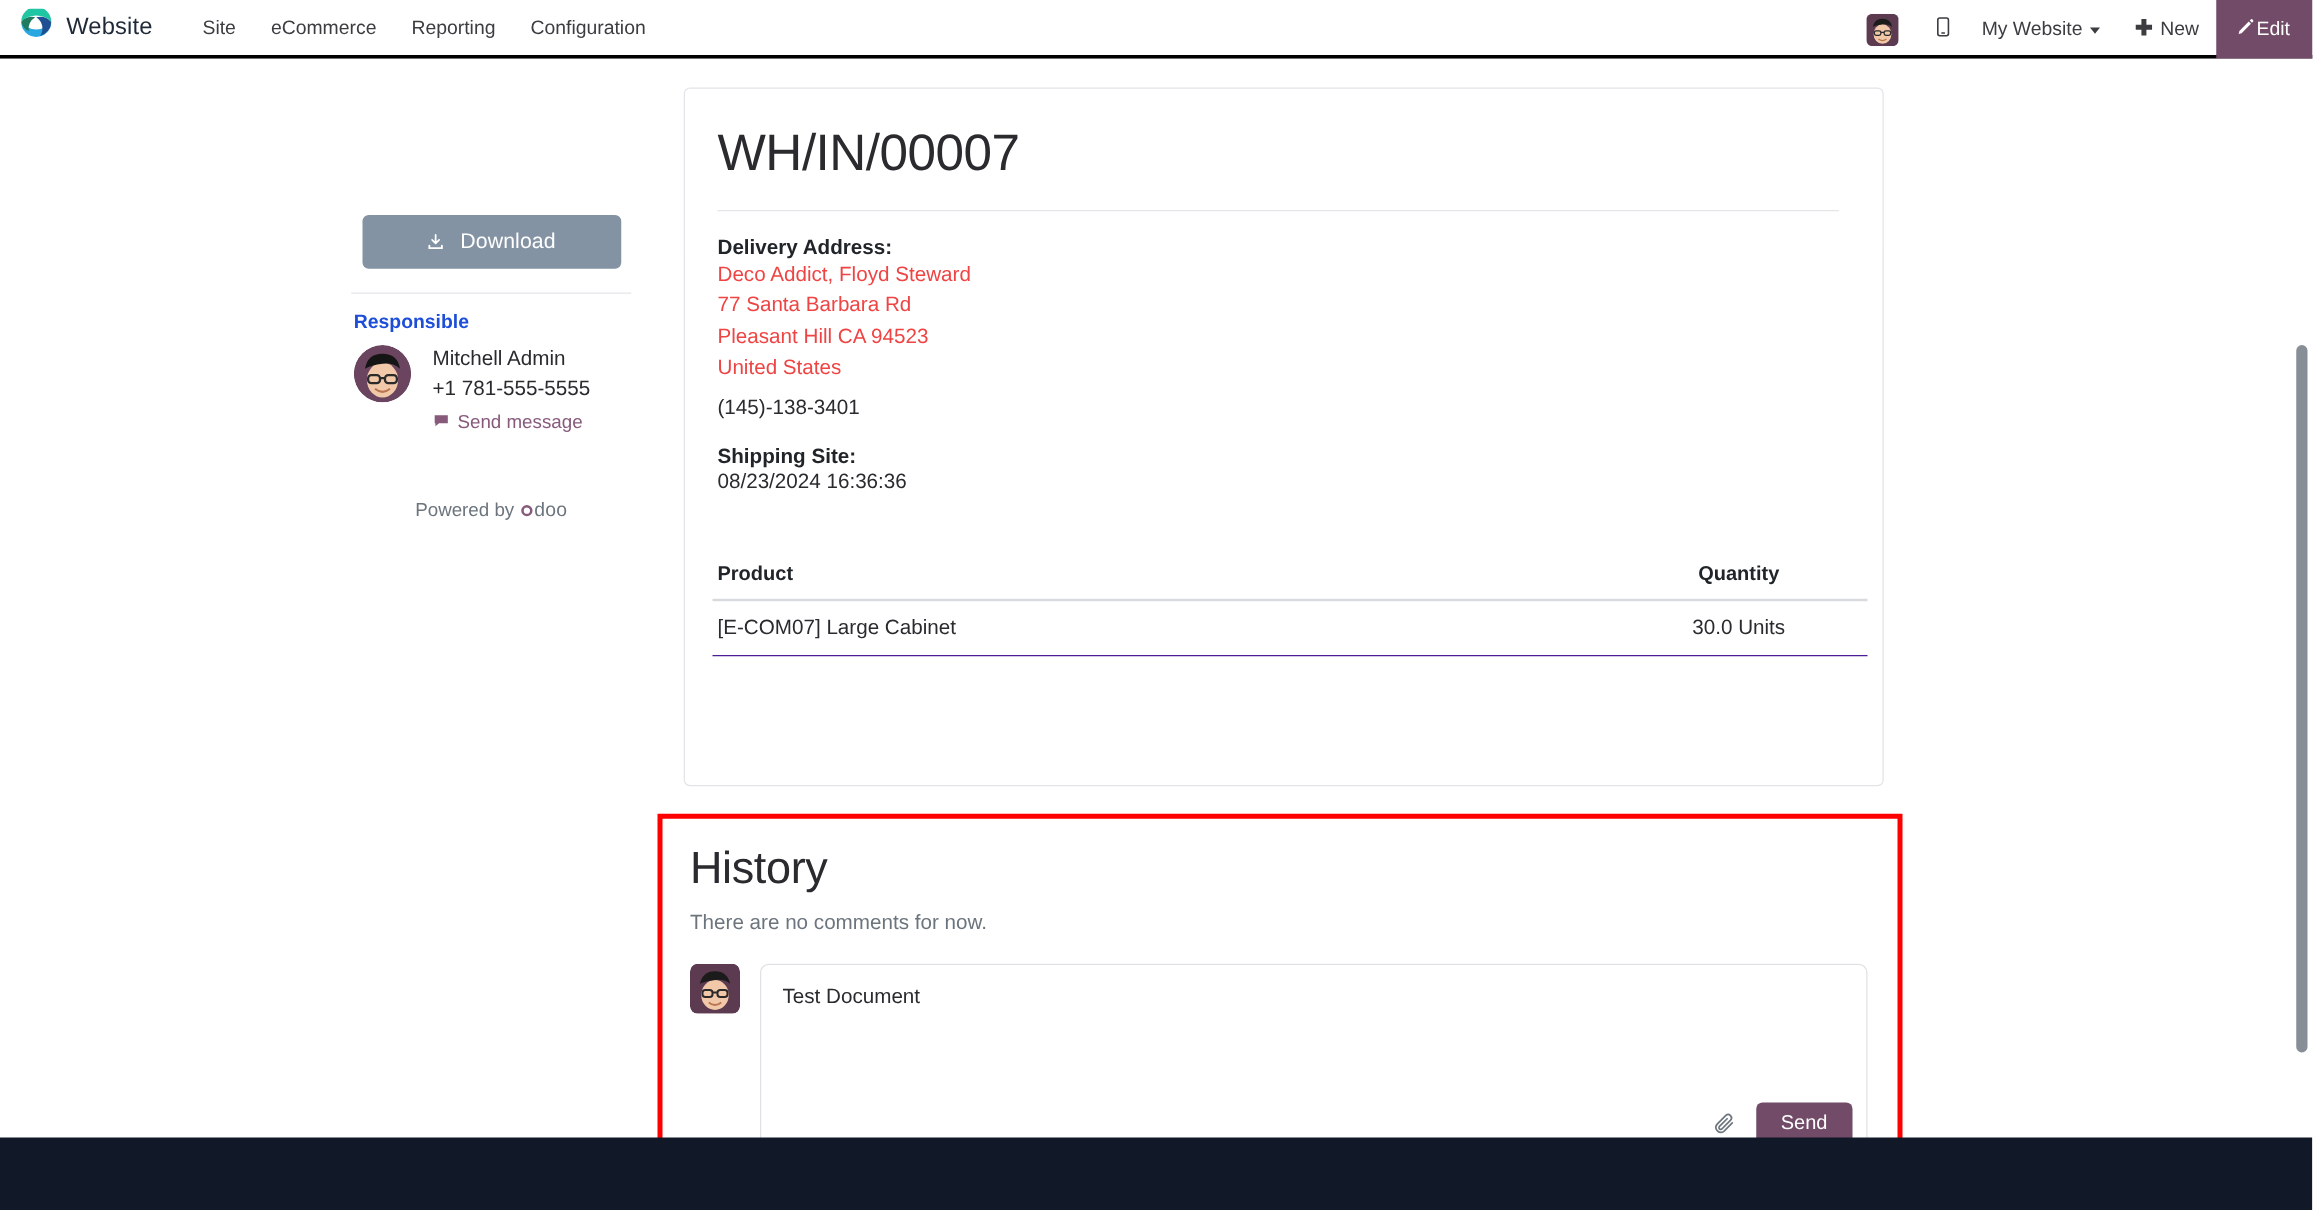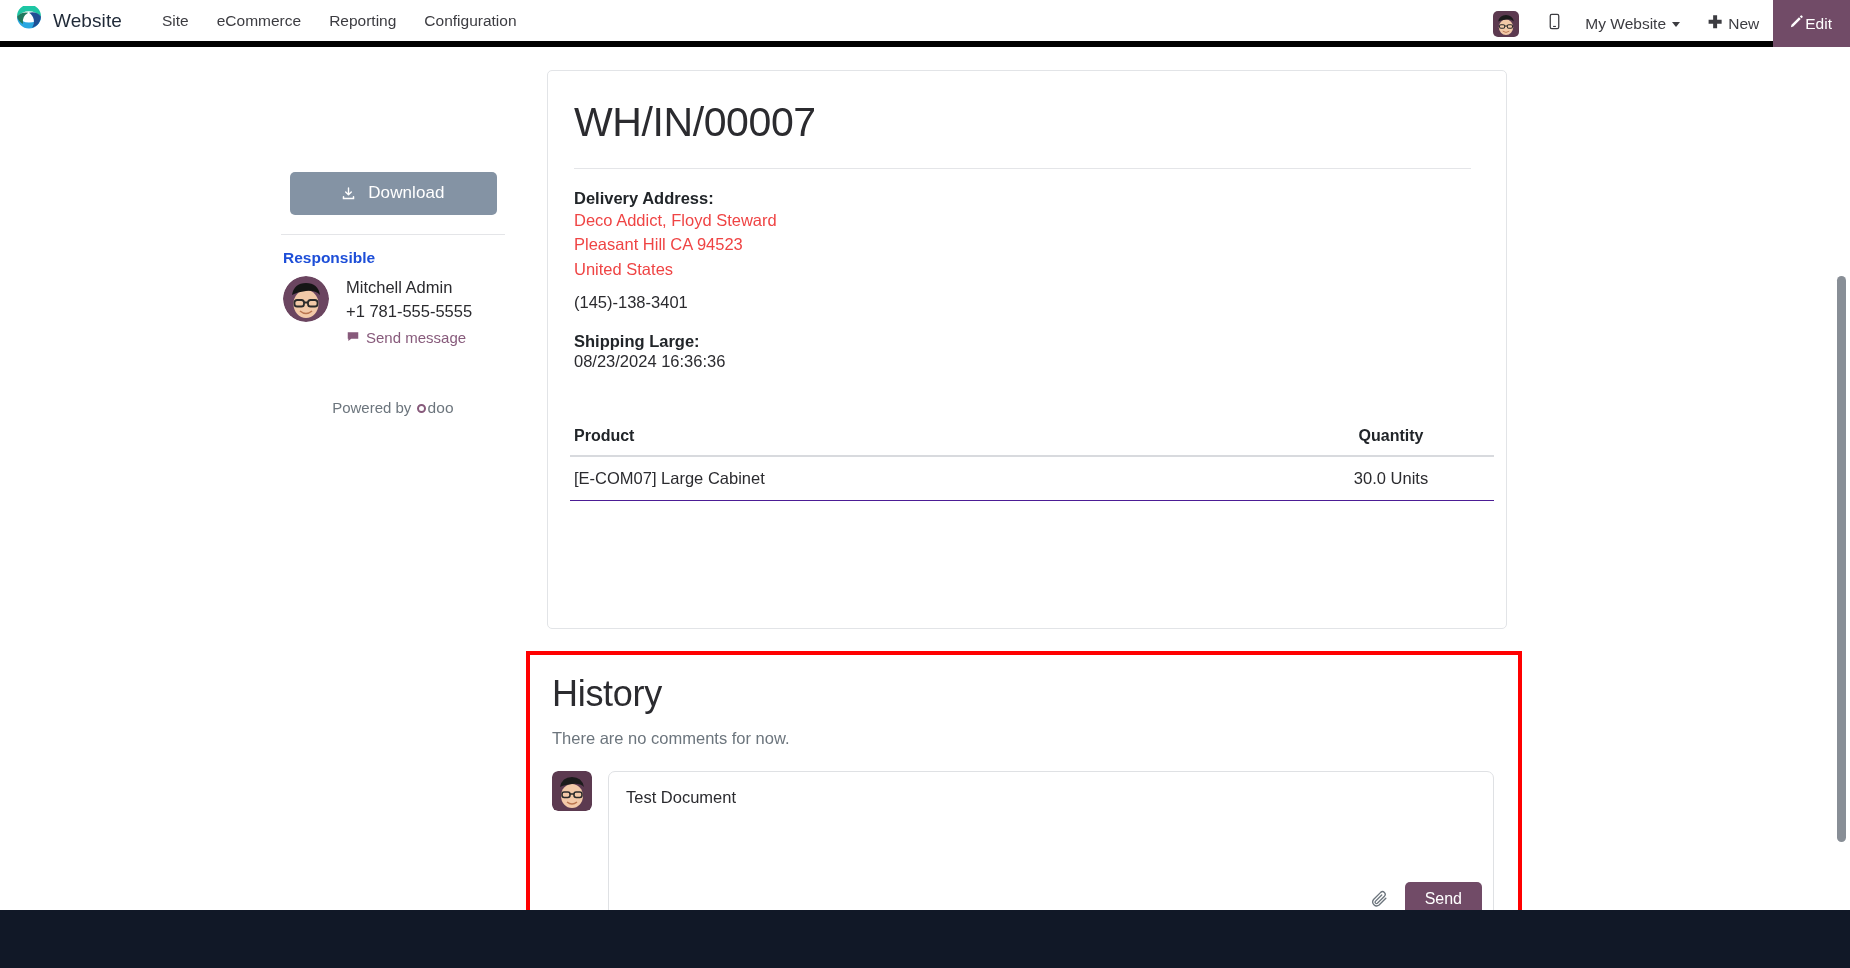--- a/index.html
+++ b/index.html
@@ -10,21 +10,21 @@
     background: #ffffff;
     font-family: "Liberation Sans", sans-serif;
     color: #212529;
   }
 
   
   .navbar {
     position: relative;
     height: 47px;
     background: #ffffff;
-    border-bottom: 6px solid #000000;
+    border-bottom: 3px solid #000000;
     display: flex;
     align-items: center;
     padding: 0 0 0 14px;
     font-size: 17.5px;
   }
   .brand-wrap {
     display: flex;
     align-items: center;
     gap: 9px;
     margin-right: 26px;
@@ -484,25 +484,26 @@
     </div>
   </div>
 
   <div class="doc-card">
     <div class="doc-inner">
       <div class="doc-title">WH/IN/00007</div>
       <div class="title-rule"></div>
 
       <div class="block-label">Delivery Address:</div>
       <div class="addr-line">Deco Addict, Floyd Steward</div>
+      <div class="addr-line">77 Santa Barbara Rd</div>
       <div class="addr-line">Pleasant Hill CA 94523</div>
       <div class="addr-line">United States</div>
       <div class="addr-phone">(145)-138-3401</div>
 
-      <div class="block-label">Shipping Large:</div>
+      <div class="block-label">Shipping Site:</div>
       <div class="ship-date">08/23/2024 16:36:36</div>
 
       <table class="prod-table">
         <thead>
           <tr>
             <th>Product</th>
             <th class="qty-col">Quantity</th>
           </tr>
         </thead>
         <tbody>

